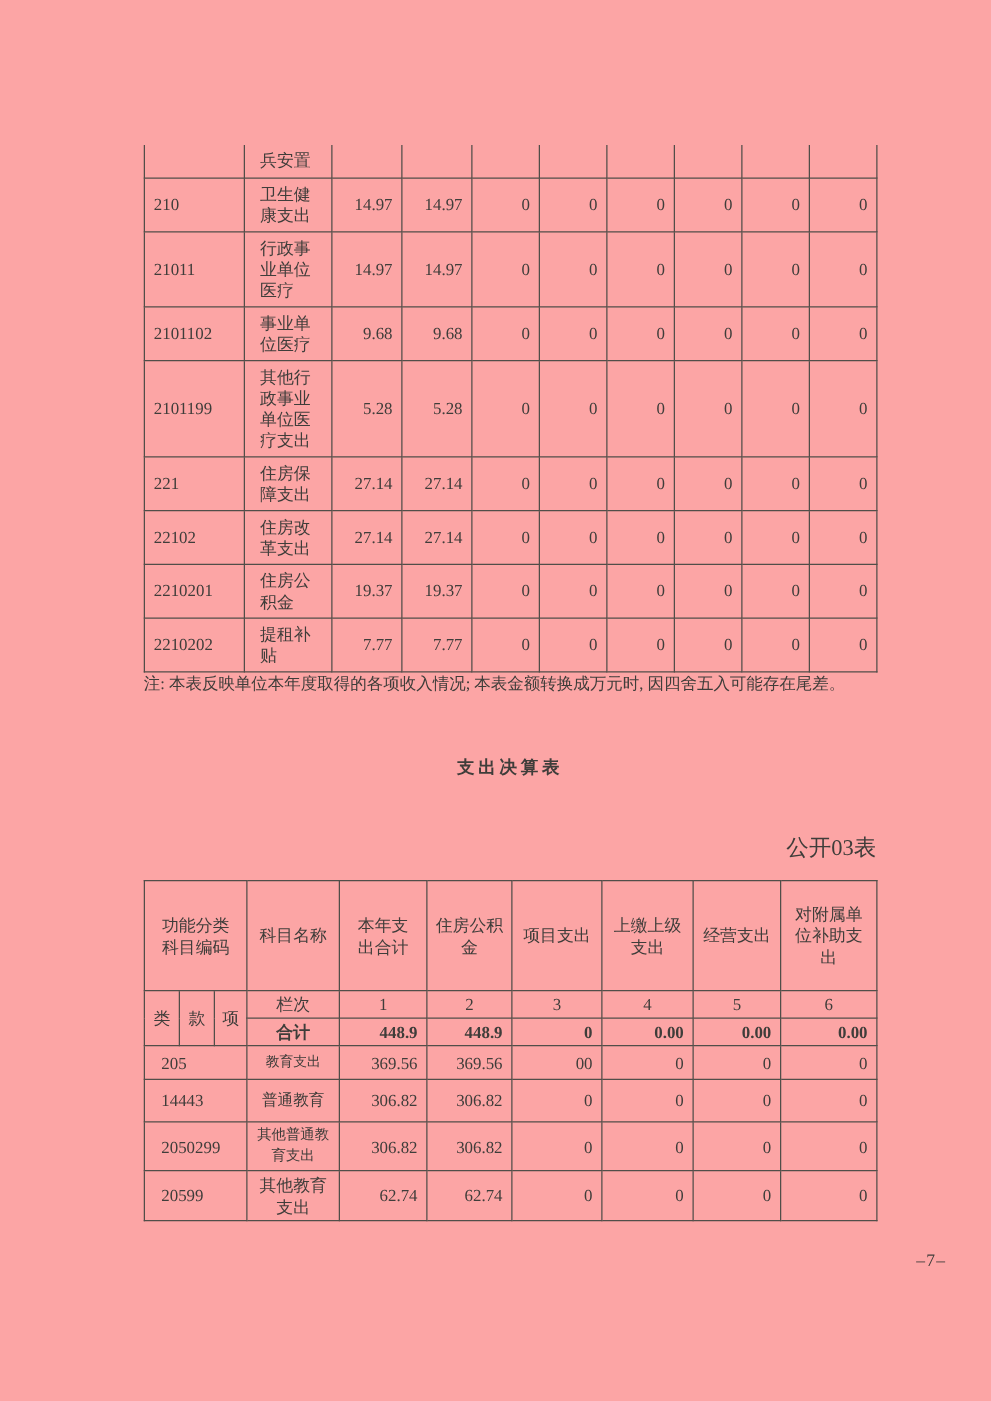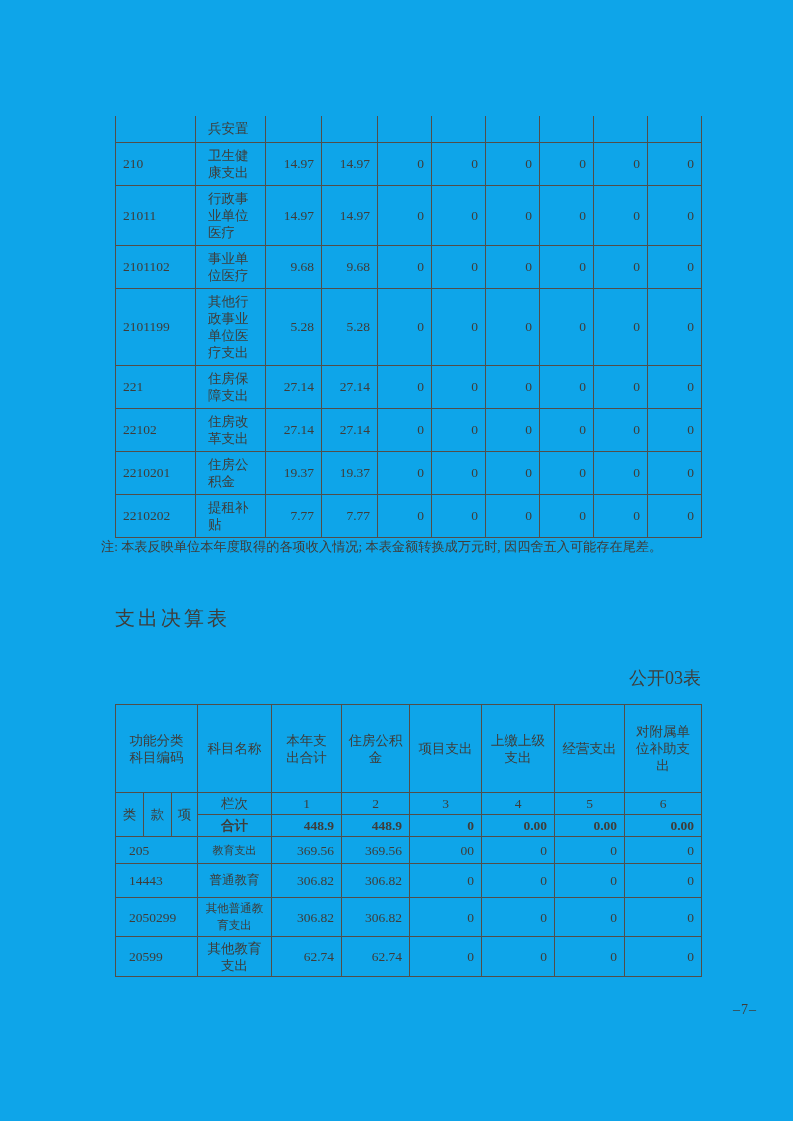--- a/index.html
+++ b/index.html
@@ -1,21 +1,21 @@
 <!DOCTYPE html>
 <html><head>
 <meta charset="utf-8">
 <style>
   * { box-sizing: border-box; }
   html, body { margin: 0; padding: 0; background: #9a9a9a; }
   .page {
     position: relative;
     width: 793px; height: 1121px;
     margin: 0 auto;
-    background: #0ea5e9;
+    background: #fca5a5;
     color: #3f3d3a;
     font-family: "Liberation Serif", "DejaVu Serif", serif;
     overflow: hidden;
   }
   table {
     position: absolute;
     left: 115px;
     width: 586px;
     border-collapse: collapse;
     table-layout: fixed;
@@ -29,27 +29,27 @@
     padding: 0;
   }
   
   .t1 { top: 116px; }
   .t1 tr:first-child td { border-top: none; }
   .t1 .code { text-align: left; padding-left: 7px; }
   .t1 .name { text-align: left; padding: 4px 8px 4px 12px; }
   .t1 .num  { text-align: right; padding-right: 7px; }
   
   .note {
-    position: absolute; left: 101px; top: 537px; width: 592px;
+    position: absolute; left: 115px; top: 537px; width: 592px;
     font-size: 13.2px; line-height: 1.55; text-align: justify;
   }
   
   .title {
     position: absolute; left: 115px; top: 605px; width: 586px;
-    font-size: 20px; font-weight: 400; letter-spacing: 3px;
+    text-align: center; font-size: 14px; font-weight: 700; letter-spacing: 3px;
   }
   .meta-code {
     position: absolute; left: 115px; top: 666px; width: 586px;
     text-align: right; font-size: 18px;
   }
   .meta-row {
     position: absolute; left: 115px; top: 684px; width: 586px;
     display: flex; justify-content: space-between; font-size: 13px;
   }
   

